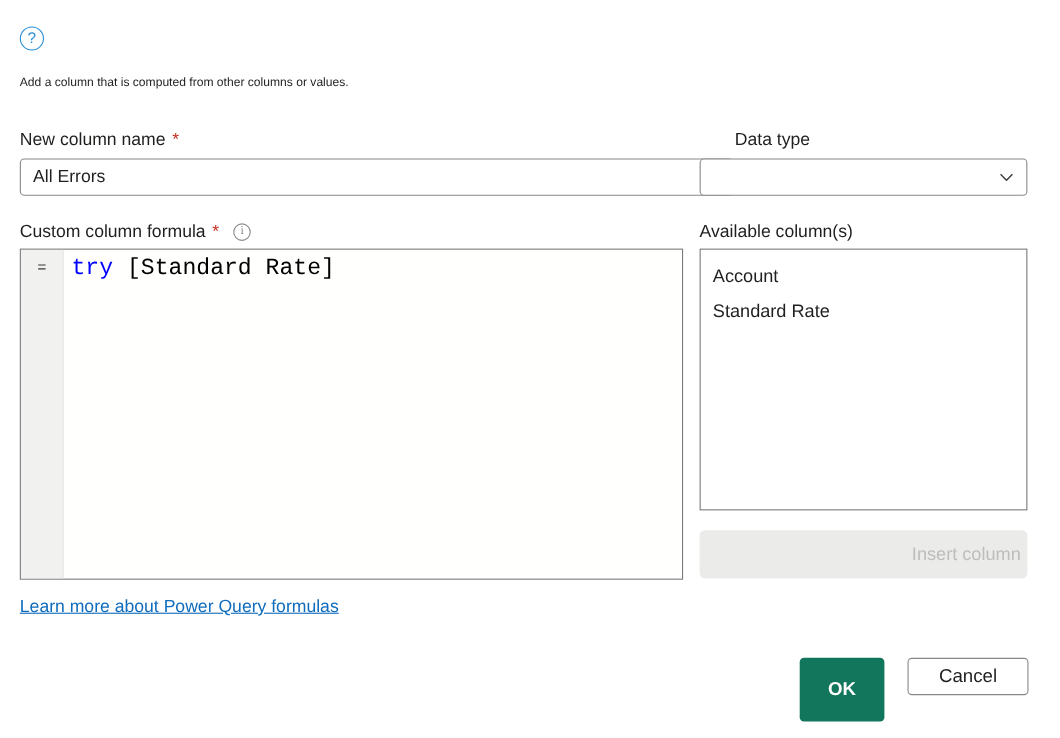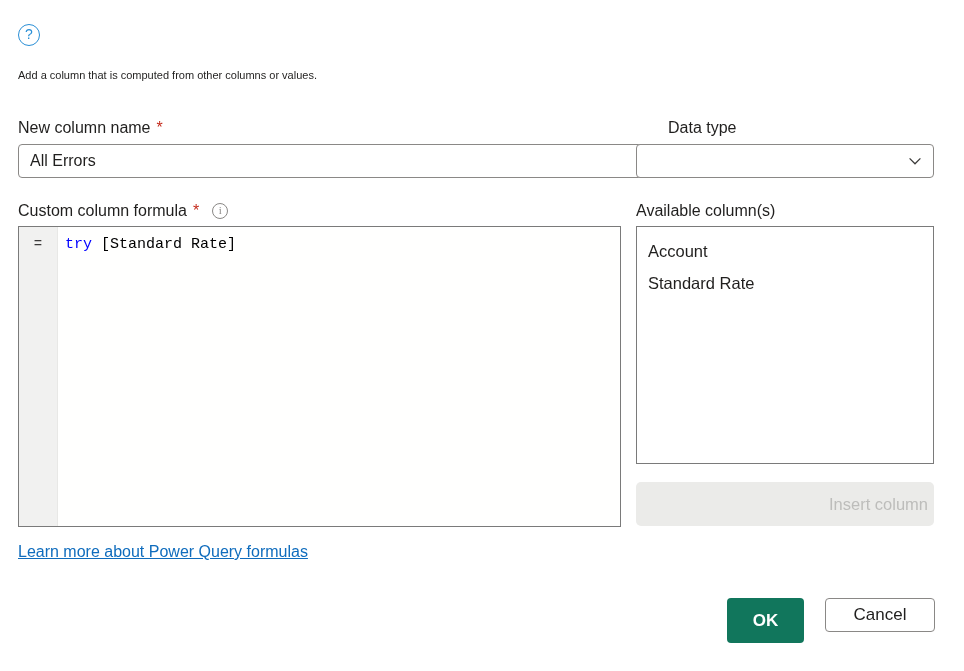--- a/index.html
+++ b/index.html
@@ -135,21 +135,21 @@
     box-sizing: border-box;
     color: #3b3a39;
     font-family: "Liberation Mono", monospace;
     font-size: 14px;
     user-select: none;
   }
   .formula-area {
     flex: 1;
     padding: 8px 0 0 7px;
     font-family: "Liberation Mono", monospace;
-    font-size: 15px;
+    font-size: 21px;
     line-height: 20px;
     color: #000000;
     white-space: pre;
     cursor: text;
   }
   .tok-keyword { color: #0000ff; }
   .tok-plain { color: #000000; }
 
   .learn-link {
     position: absolute;
@@ -238,21 +238,21 @@
     cursor: default;
     text-align: right;
   }
 
   
   .btn-ok {
     position: absolute;
     left: 727px;
     top: 598px;
     width: 77px;
-    height: 45px;
+    height: 58px;
     box-sizing: border-box;
     border: none;
     border-radius: 4px;
     background: #11765c;
     color: #ffffff;
     font-family: "Liberation Sans", sans-serif;
     font-size: 17px;
     font-weight: 600;
     cursor: pointer;
   }

